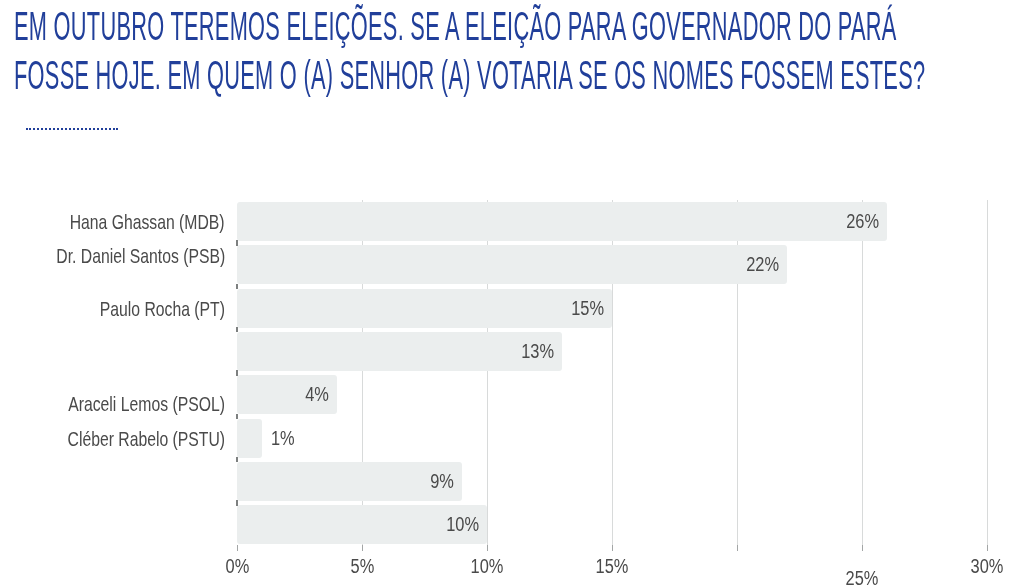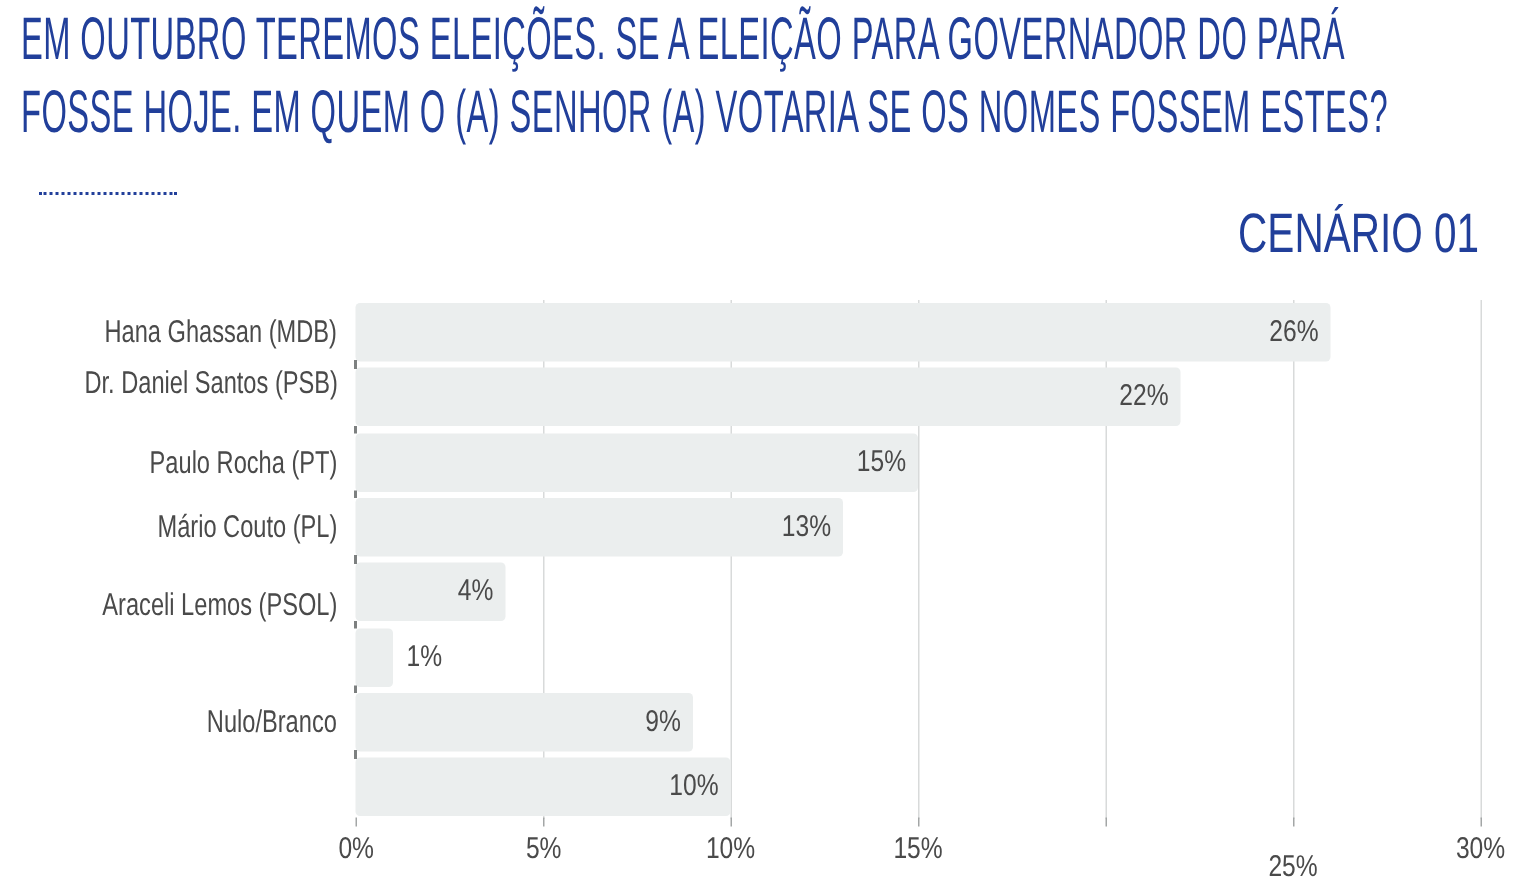--- a/index.html
+++ b/index.html
@@ -61,23 +61,20 @@
 
   <div class="title-line l1">
     <span class="cond span-title">EM OUTUBRO TEREMOS ELEIÇÕES. SE A ELEIÇÃO PARA GOVERNADOR DO PARÁ</span>
   </div>
   <div class="title-line l2">
     <span class="cond span-title">FOSSE HOJE. EM QUEM O (A) SENHOR (A) VOTARIA SE OS NOMES FOSSEM ESTES?</span>
   </div>
 
   <div class="title-underline"></div>
 
-  <div class="scenario">
-    <span class="cond span-scenario">CENÁRIO 01</span>
-  </div>
 
   <div id="chart">
       <div class="gridline" style="left: 361.5px; top: 200px; height: 346px;"></div>
       <div class="gridline" style="left: 486.5px; top: 200px; height: 346px;"></div>
       <div class="gridline" style="left: 611.5px; top: 200px; height: 346px;"></div>
       <div class="gridline" style="left: 736.5px; top: 200px; height: 346px;"></div>
       <div class="gridline" style="left: 861.5px; top: 200px; height: 346px;"></div>
       <div class="gridline" style="left: 986.5px; top: 200px; height: 346px;"></div>
       <div class="x-tick" style="left: 236.5px; top: 545px; height: 6px;"></div>
       <div class="x-label" style="left: 177px; top: 554px; width: 120px; height: 24px; line-height: 24px;"><span class="cond span-axis">0%</span></div>
@@ -101,28 +98,27 @@
       <div class="cat-tick" style="left: 236px; top: 500.1px; height: 5.5px;"></div>
       <div class="cat-label" style="top: 202px; width: 225px; height: 39px; line-height: 39px;"><span class="cond span-cat">Hana Ghassan (MDB)</span></div>
       <div class="bar" style="left: 237px; top: 202px; width: 650px; height: 39px;"></div>
       <div class="val-label" style="top: 202px; height: 39px; line-height: 39px; right: 138px;"><span class="cond span-val-in">26%</span></div>
       <div class="cat-label" style="top: 236px; width: 225px; height: 39px; line-height: 39px;"><span class="cond span-cat">Dr. Daniel Santos (PSB)</span></div>
       <div class="bar" style="left: 237px; top: 245.3px; width: 550px; height: 39px;"></div>
       <div class="val-label" style="top: 245.3px; height: 39px; line-height: 39px; right: 238px;"><span class="cond span-val-in">22%</span></div>
       <div class="cat-label" style="top: 288.6px; width: 225px; height: 39px; line-height: 39px;"><span class="cond span-cat">Paulo Rocha (PT)</span></div>
       <div class="bar" style="left: 237px; top: 288.6px; width: 375px; height: 39px;"></div>
       <div class="val-label" style="top: 288.6px; height: 39px; line-height: 39px; right: 413px;"><span class="cond span-val-in">15%</span></div>
-      <div class="cat-label" style="top: 331.9px; width: 225px; height: 39px; line-height: 39px;"><span class="cond span-cat">Mário Couto (PL)</span></div>
       <div class="bar" style="left: 237px; top: 331.9px; width: 325px; height: 39px;"></div>
       <div class="val-label" style="top: 331.9px; height: 27px; line-height: 39px; right: 463px;"><span class="cond span-val-in">13%</span></div>
       <div class="cat-label" style="top: 384px; width: 225px; height: 39px; line-height: 39px;"><span class="cond span-cat">Araceli Lemos (PSOL)</span></div>
       <div class="bar" style="left: 237px; top: 375.2px; width: 100px; height: 39px;"></div>
       <div class="val-label" style="top: 375.2px; height: 39px; line-height: 39px; right: 688px;"><span class="cond span-val-in">4%</span></div>
+      <div class="cat-label" style="top: 418.5px; width: 225px; height: 39px; line-height: 39px;"><span class="cond span-cat">Cléber Rabelo (PSTU)</span></div>
       <div class="bar" style="left: 237px; top: 418.5px; width: 25px; height: 39px;"></div>
       <div class="val-label" style="top: 418.5px; height: 39px; line-height: 39px; left: 271px;"><span class="cond span-val-out">1%</span></div>
-      <div class="cat-label" style="top: 461.8px; width: 225px; height: 39px; line-height: 39px;"><span class="cond span-cat">Nulo/Branco</span></div>
       <div class="bar" style="left: 237px; top: 461.8px; width: 225px; height: 39px;"></div>
       <div class="val-label" style="top: 461.8px; height: 39px; line-height: 39px; right: 563px;"><span class="cond span-val-in">9%</span></div>
       <div class="bar" style="left: 237px; top: 505.1px; width: 250px; height: 39px;"></div>
       <div class="val-label" style="top: 505.1px; height: 39px; line-height: 39px; right: 538px;"><span class="cond span-val-in">10%</span></div>
     </div>
 
 </div>
 
 </body></html>

